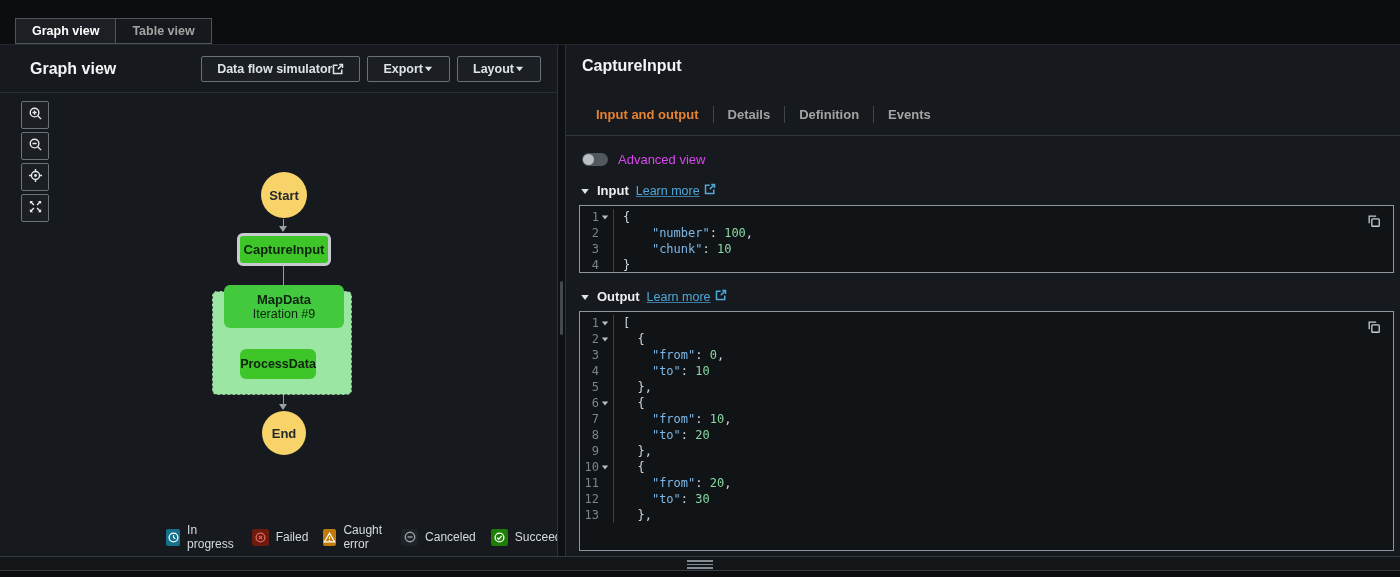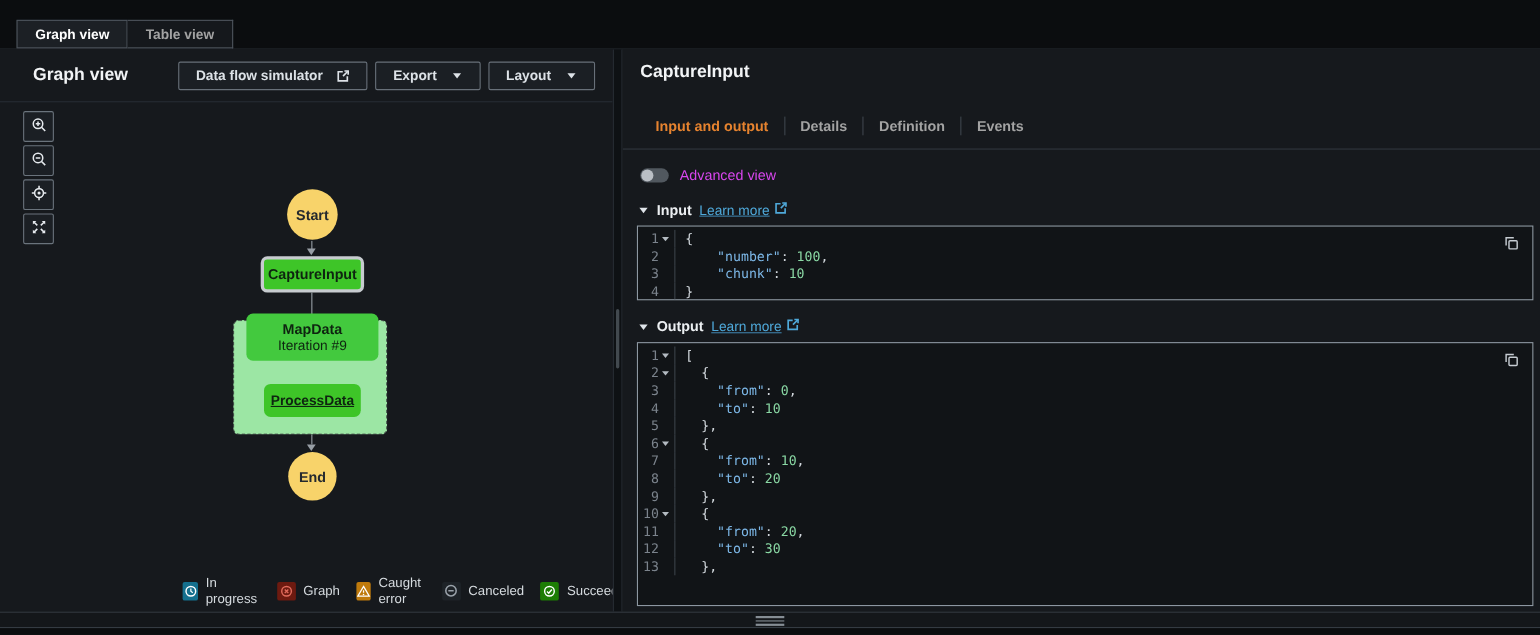--- a/index.html
+++ b/index.html
@@ -19,21 +19,21 @@
   .panel { background:#16191d; position:relative; overflow:hidden; height:100%; }
   .left-panel { width:557px; }
   .split-divider { width:9px; background:#0e1114; border-left:1px solid #2b3138; border-right:1px solid #2b3138; position:relative; }
   .split-handle { position:absolute; left:2px; top:236px; width:3px; height:54px; background:#42494f; border-radius:2px; }
   .right-panel { flex:1; }
 
   
   .lp-header { height:48px; display:flex; align-items:center; padding:0 16px 0 30px; border-bottom:1px solid #262c33; }
   .lp-title { font-size:16px; font-weight:bold; color:#f2f4f6; flex:0 0 auto; }
   .lp-actions { margin-left:auto; display:flex; gap:7px; }
-  .btn { display:inline-flex; align-items:center; gap:13px; height:26px; padding:0 15px;
+  .btn { display:inline-flex; align-items:center; gap:0; height:26px; padding:0 15px;
          background:#1b1f24; border:1px solid #687079; border-radius:2px;
          font-size:12.5px; font-weight:bold; color:#dde2e7; cursor:pointer; white-space:nowrap; }
   .btn .ico { display:inline-flex; color:#dde2e7; }
 
   
   .zoom-col { position:absolute; left:21px; top:56px; display:flex; flex-direction:column; gap:2px; }
   .zbtn { width:28px; height:28px; margin-bottom:1px; background:#1b1f24; border:1px solid #6a737c; border-radius:2px;
           display:flex; align-items:center; justify-content:center; color:#e6eaee; cursor:pointer; }
 
   
@@ -180,21 +180,21 @@
 
       <div class="gnode circle-node" id="node-start" style="left: 261px; top: 78px; background: rgb(248, 211, 106);">Start</div>
 
       <div class="gnode task-node" id="node-capture" style="left: 237px; top: 139px; width: 94px; height: 33px; background: rgb(62, 197, 40); border: 3px solid rgb(199, 203, 207);">CaptureInput</div>
 
       <div class="map-container" id="map-container" style="left: 212px; top: 197px; width: 140px; height: 104px; background: rgb(156, 230, 164);"></div>
       <div class="map-header" id="map-header" style="left: 224px; top: 191px; width: 120px; height: 43px; background: rgb(67, 201, 62);">
         <span class="t1">MapData</span>
         <span class="t2">Iteration #9</span>
       </div>
-      <div class="gnode task-node" id="node-process" style="left: 240px; top: 255px; width: 88px; height: 30px; font-size: 12.5px; background: rgb(62, 197, 40); text-decoration: underline;">ProcessData</div>
+      <div class="gnode task-node" id="node-process" style="left: 240px; top: 255px; width: 76px; height: 30px; font-size: 12.5px; background: rgb(62, 197, 40);">ProcessData</div>
 
       <div class="gnode circle-node" id="node-end" style="left: 262px; top: 317px; width: 44px; height: 44px; background: rgb(248, 211, 106);">End</div>
     </div>
 
     <div class="legend" id="legend">
         <span class="legend-item">
           <span class="legend-icon" style="background: rgb(21, 112, 142);">
             <svg viewBox="0 0 16 16" width="13" height="13">
               <circle cx="8" cy="8" r="5.4" fill="none" stroke="#fff" stroke-width="1.6"></circle>
               <path fill="none" stroke="#fff" stroke-width="1.4" d="M8 4.8V8l2.2 1.6"></path>
@@ -202,21 +202,21 @@
           </span>
           <span class="legend-label">In progress</span>
         </span>
         <span class="legend-item">
           <span class="legend-icon" style="background: rgb(109, 26, 16);">
             <svg viewBox="0 0 16 16" width="13" height="13">
               <circle cx="8" cy="8" r="5.4" fill="none" stroke="#e06a5b" stroke-width="1.6"></circle>
               <path stroke="#e06a5b" stroke-width="1.5" d="M6 6l4 4M10 6l-4 4"></path>
             </svg>
           </span>
-          <span class="legend-label">Graph</span>
+          <span class="legend-label">Failed</span>
         </span>
         <span class="legend-item">
           <span class="legend-icon" style="background: rgb(191, 122, 12);">
             <svg viewBox="0 0 16 16" width="13" height="13">
               <path fill="none" stroke="#fff" stroke-width="1.4" d="M8 2.6L14.4 13.4H1.6z"></path>
               <path stroke="#fff" stroke-width="1.4" d="M8 6.8v3"></path>
               <circle cx="8" cy="11.6" r="0.9" fill="#fff"></circle>
             </svg>
           </span>
           <span class="legend-label">Caught error</span>

